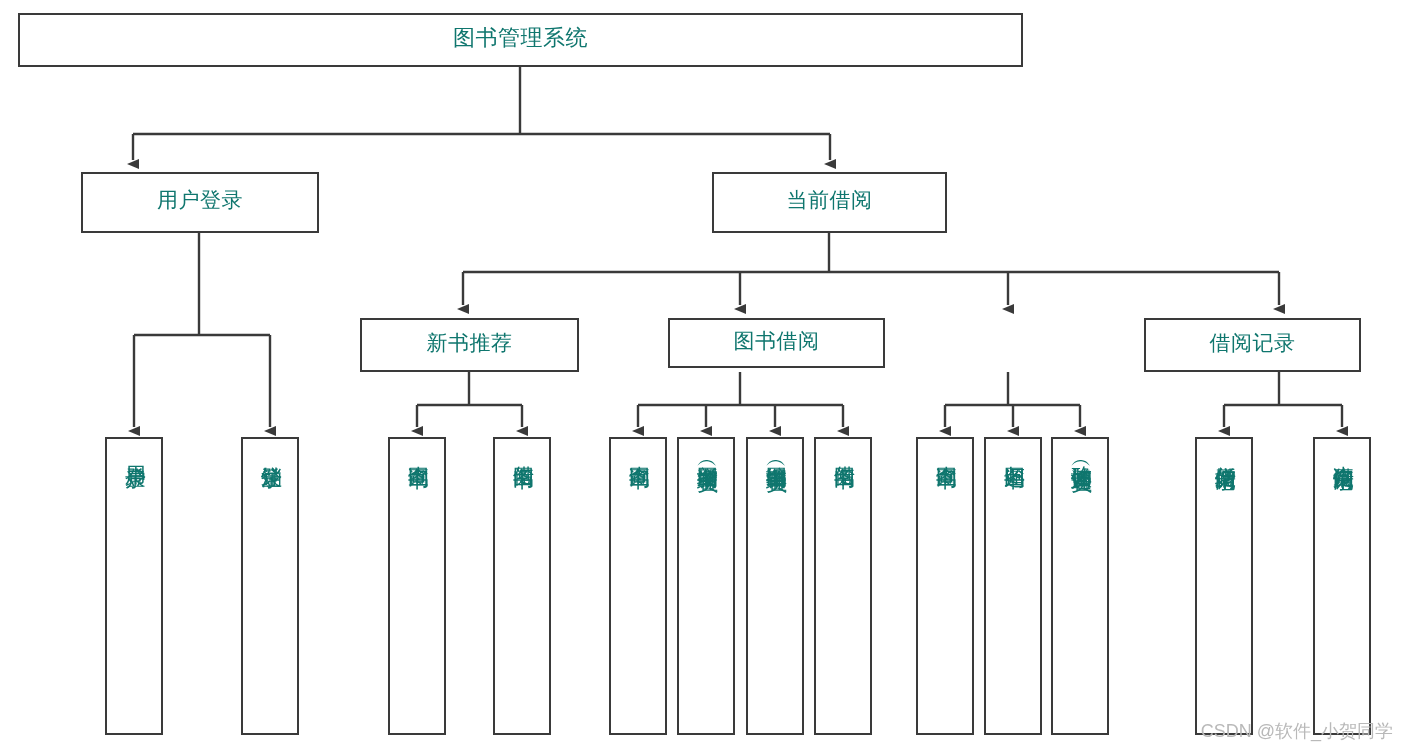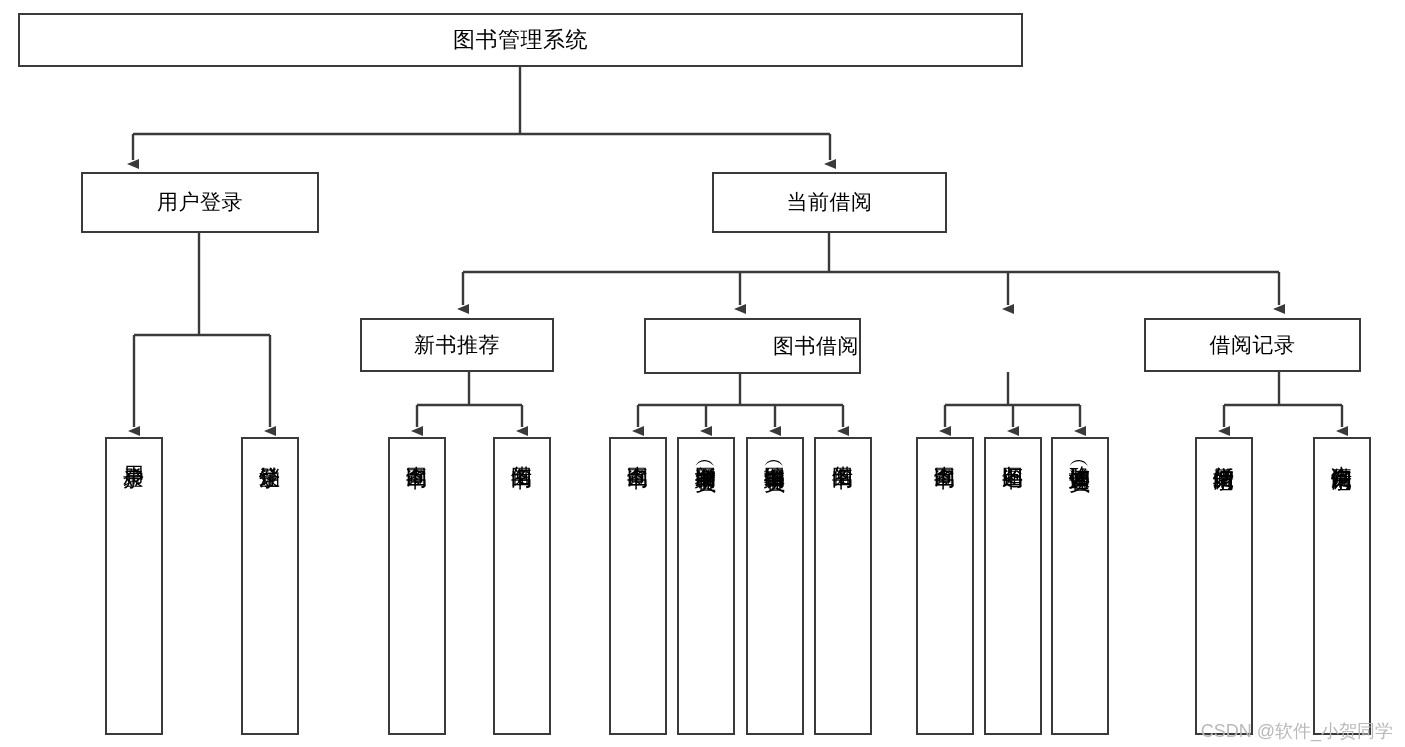--- a/index.html
+++ b/index.html
@@ -26,22 +26,23 @@
     pointer-events: none;
   }
   .node {
     position: absolute;
     box-sizing: border-box;
     background: #ffffff;
     border: 2px solid #3a3a3a;
     display: flex;
     align-items: center;
     justify-content: center;
-    color: #000000;
+    color: #0f766e;
     z-index: 2;
+    font-family: Liberation Mono, monospace;
   }
   .node .cap {
     display: block;
     text-align: center;
     line-height: 1.05;
     white-space: nowrap;
   }
   .node.horiz .cap {
     font-size: 21px;
     letter-spacing: 0.5px;
@@ -127,24 +128,24 @@
     <span class="cap">图书管理系统</span>
   </div>
 
   <div class="node horiz" style="left:81px; top:172px; width:238px; height:61px;">
     <span class="cap">用户登录</span>
   </div>
   <div class="node horiz" style="left:712px; top:172px; width:235px; height:61px;">
     <span class="cap">当前借阅</span>
   </div>
 
-  <div class="node horiz" style="left:360px; top:318px; width:194px; height:54px;">
+  <div class="node horiz" style="left:360px; top:318px; width:219px; height:54px;">
     <span class="cap">新书推荐</span>
   </div>
-  <div class="node horiz" style="left:644px; top:318px; width:217px; height:56px;justify-content:flex-end;">
+  <div class="node horiz" style="left:668px; top:318px; width:217px; height:50px;">
     <span class="cap">图书借阅</span>
   </div>
   <div class="node horiz" style="left:1144px; top:318px; width:217px; height:54px;">
     <span class="cap">借阅记录</span>
   </div>
 
   <div class="node vert" style="left:105px; top:437px; width:58px; height:298px;">
     <span class="cap">用户登录</span>
   </div>
   <div class="node vert" style="left:241px; top:437px; width:58px; height:298px;">

